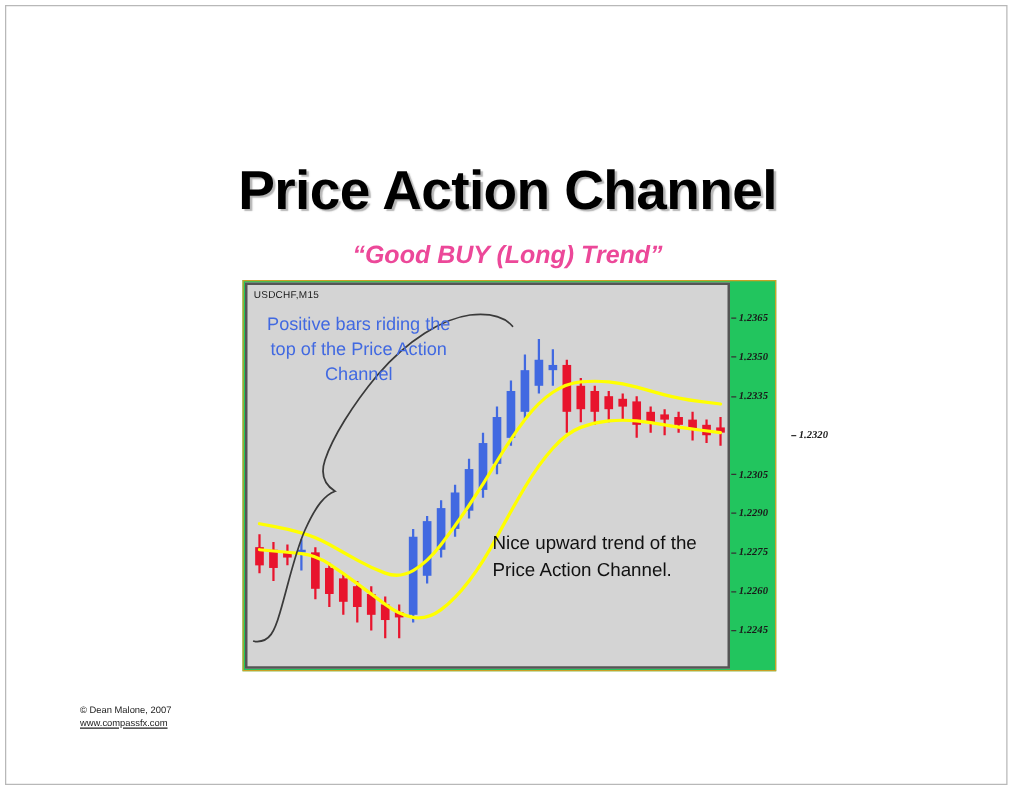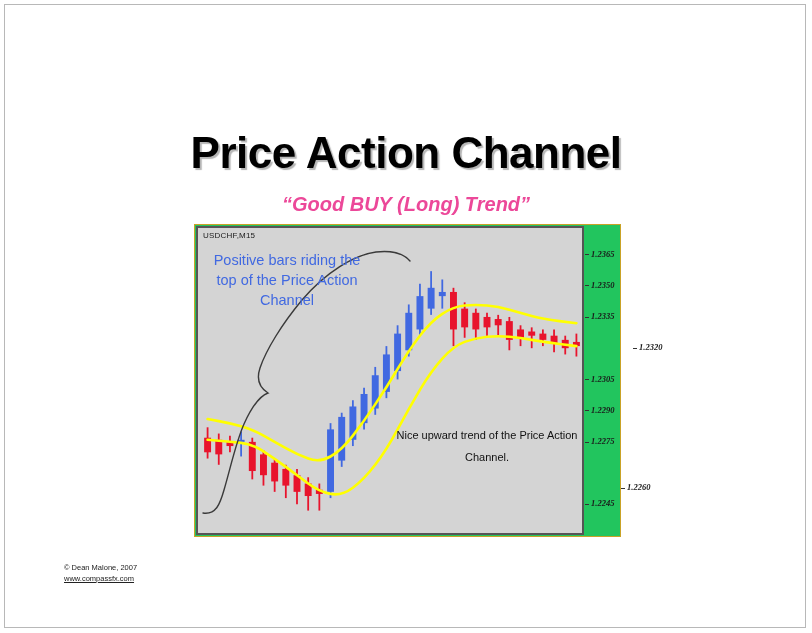--- a/index.html
+++ b/index.html
@@ -116,22 +116,21 @@
     text-align: center;
     font-size: 14.5px;
     line-height: 20px;
     color: #4169e1;
   }
   .annot-black {
     position: absolute;
     left: 196px;
     top: 196px;
     width: 186px;
-    text-align: center;
-    font-size: 11px;
+    font-size: 15px;
     line-height: 22px;
     color: #111111;
   }
 
   .chart-svg {
     position: absolute;
     left: 0;
     top: 0;
   }
 
@@ -248,21 +247,21 @@
   </div>
 
   <div class="price-axis">
       <div class="axis-tick" style="top: 23.5746px;"><span class="dash"></span>1.2365</div>
       <div class="axis-tick" style="top: 54.806px;"><span class="dash"></span>1.2350</div>
       <div class="axis-tick" style="top: 86.0373px;"><span class="dash"></span>1.2335</div>
       <div class="axis-tick" style="top: 117.269px; margin-left: 48px;"><span class="dash"></span>1.2320</div>
       <div class="axis-tick" style="top: 148.5px;"><span class="dash"></span>1.2305</div>
       <div class="axis-tick" style="top: 179.731px;"><span class="dash"></span>1.2290</div>
       <div class="axis-tick" style="top: 210.963px;"><span class="dash"></span>1.2275</div>
-      <div class="axis-tick" style="top: 257px; padding-left: 36px;"><span class="dash"></span>1.2260</div>
+      <div class="axis-tick" style="top: 242px;"><span class="dash"></span>1.2260</div>
       <div class="axis-tick" style="top: 273.425px;"><span class="dash"></span>1.2245</div>
     </div>
 </div>
 
 <div class="footer">
   <div>© Dean Malone, 2007</div>
   <a href="#">www.compassfx.com</a>
 </div>
 
 </body></html>

